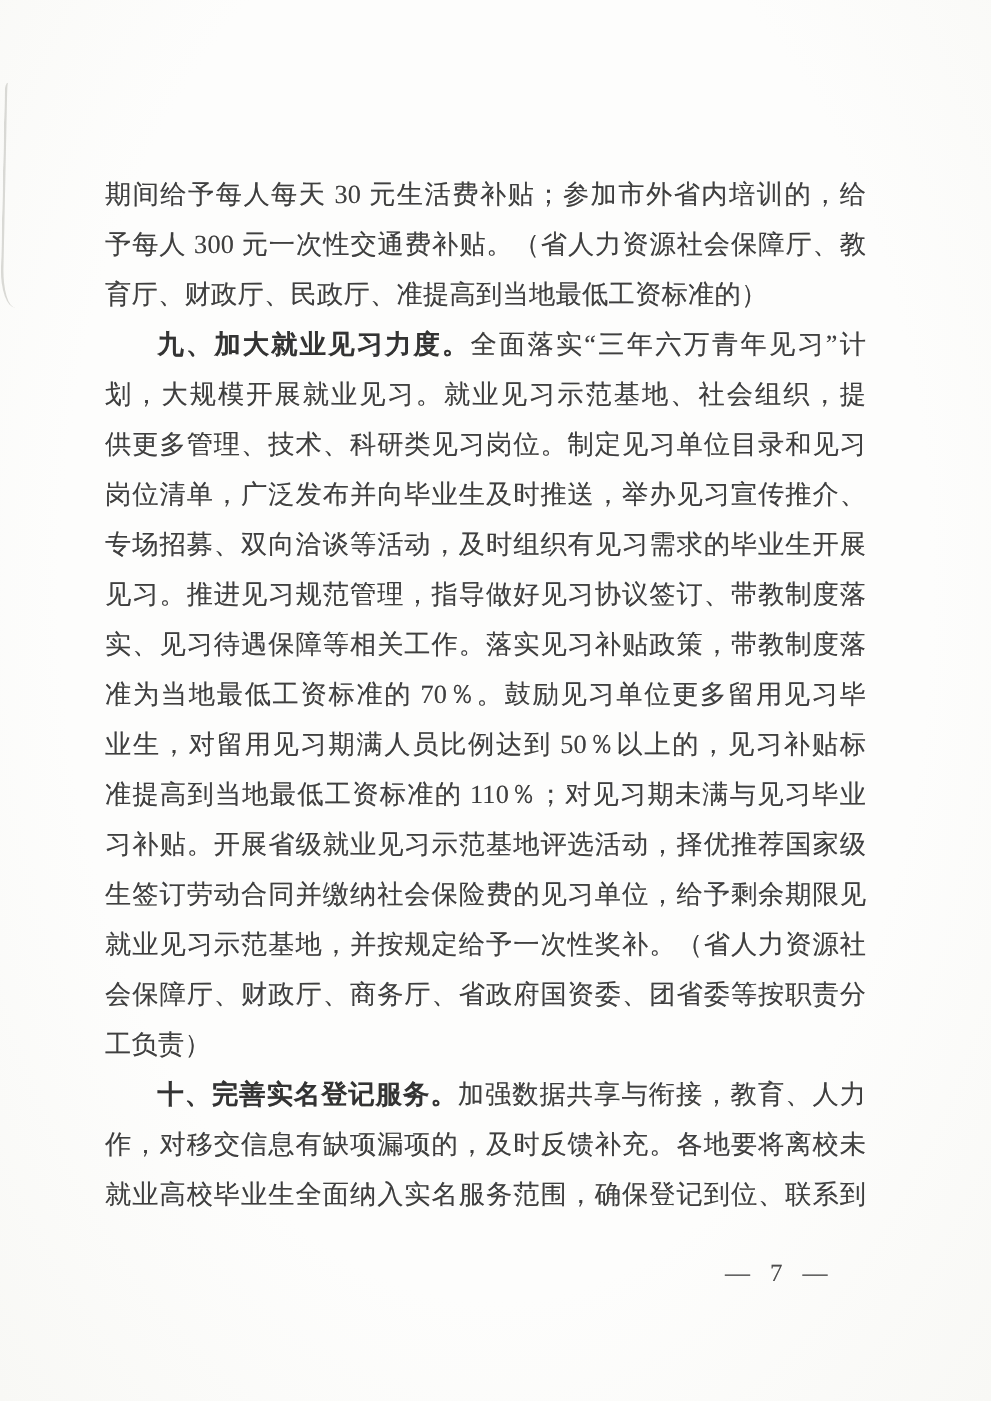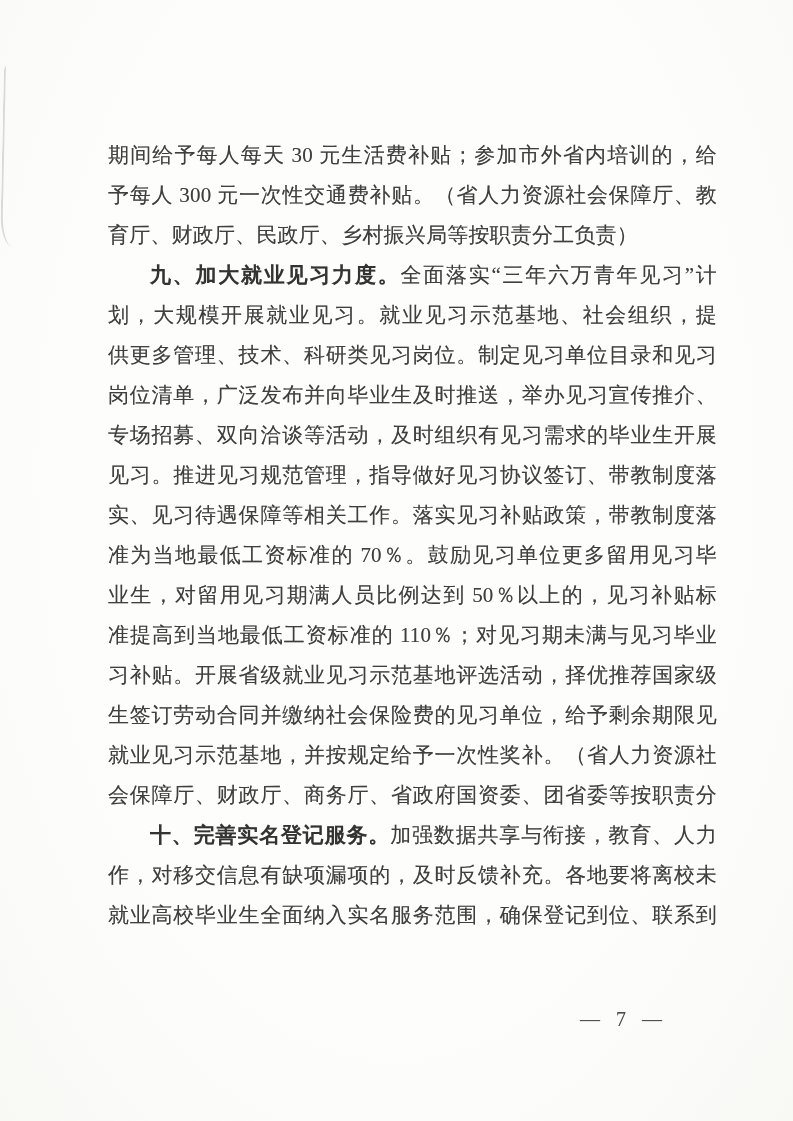--- a/index.html
+++ b/index.html
@@ -23,21 +23,21 @@
     width: 10px;
     height: 180px;
     border-left: 2px solid rgba(175, 175, 168, 0.45);
     border-bottom-left-radius: 46px 120px;
     border-top-left-radius: 10px 30px;
     transform: rotate(1.2deg);
     pointer-events: none;
   }
   .text-block {
     position: absolute;
-    left: 108px;
+    left: 84px;
     top: 135px;
     width: 609px;
   }
   .line {
     height: 40px;
     line-height: 40px;
     font-size: 21px;
     text-align: justify;
     text-align-last: justify;
     overflow: hidden;
@@ -71,36 +71,37 @@
 </head>
 <body>
 
 <div class="page">
 
   <div class="scan-artifact"></div>
 
   <div class="text-block">
     <div class="line"><span>期间给予每人每天 30 元生活费补贴；参加市外省内培训的，给</span></div>
     <div class="line"><span>予每人 300 元一次性交通费补贴。（省人力资源社会保障厅、教</span></div>
-    <div class="line last"><span>育厅、财政厅、民政厅、乡村振兴局等按职责分工负责）</span></div>
+    <div class="line last"><span>育厅、财政厅、民政厅、准提高到当地最低工资标准的）</span></div>
 
     <div class="line indent"><b>九、加大就业见习力度。</b><span>全面落实“三年六万青年见习”计</span></div>
     <div class="line"><span>划，大规模开展就业见习。就业见习示范基地、社会组织，提</span></div>
     <div class="line"><span>供更多管理、技术、科研类见习岗位。制定见习单位目录和见习</span></div>
     <div class="line"><span>岗位清单，广泛发布并向毕业生及时推送，举办见习宣传推介、</span></div>
     <div class="line"><span>专场招募、双向洽谈等活动，及时组织有见习需求的毕业生开展</span></div>
     <div class="line"><span>见习。推进见习规范管理，指导做好见习协议签订、带教制度落</span></div>
     <div class="line"><span>实、见习待遇保障等相关工作。落实见习补贴政策，带教制度落</span></div>
     <div class="line"><span>准为当地最低工资标准的 70％。鼓励见习单位更多留用见习毕</span></div>
     <div class="line"><span>业生，对留用见习期满人员比例达到 50％以上的，见习补贴标</span></div>
     <div class="line"><span>准提高到当地最低工资标准的 110％；对见习期未满与见习毕业</span></div>
     <div class="line"><span>习补贴。开展省级就业见习示范基地评选活动，择优推荐国家级</span></div>
     <div class="line"><span>生签订劳动合同并缴纳社会保险费的见习单位，给予剩余期限见</span></div>
     <div class="line"><span>就业见习示范基地，并按规定给予一次性奖补。（省人力资源社</span></div>
     <div class="line"><span>会保障厅、财政厅、商务厅、省政府国资委、团省委等按职责分</span></div>
+    <div class="line last"><span>工负责）</span></div>
 
     <div class="line indent"><b>十、完善实名登记服务。</b><span>加强数据共享与衔接，教育、人力</span></div>
     <div class="line"><span>作，对移交信息有缺项漏项的，及时反馈补充。各地要将离校未</span></div>
     <div class="line"><span>就业高校毕业生全面纳入实名服务范围，确保登记到位、联系到</span></div>
   </div>
 
   <div class="page-footer">
     <span>— 7 —</span>
   </div>
 

